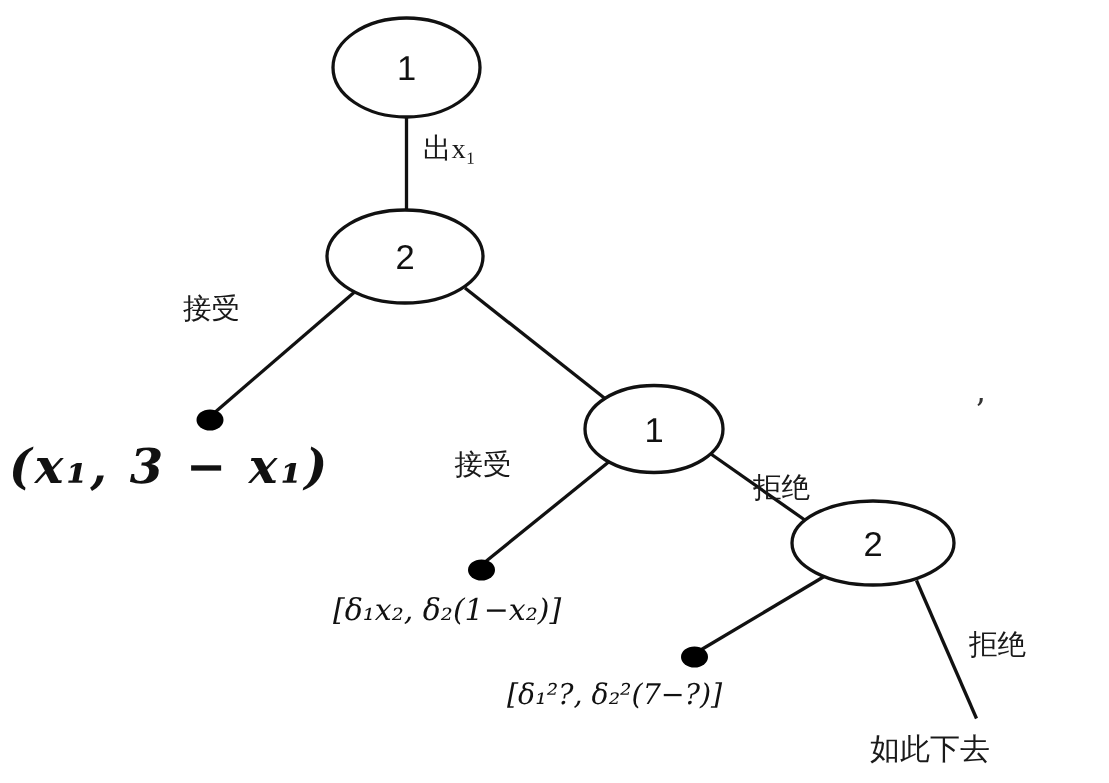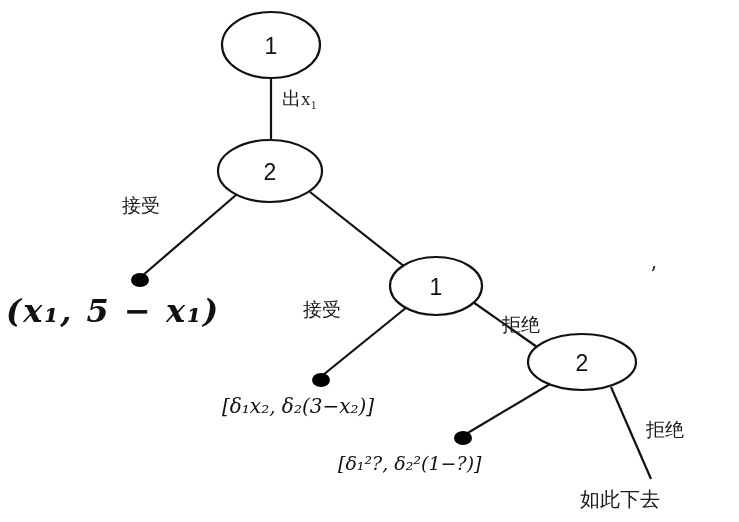--- a/index.html
+++ b/index.html
@@ -97,21 +97,21 @@
   <div class="node-label" style="left:270px; top:172px;">2</div>
   <div class="node-label" style="left:436px; top:287px;">1</div>
   <div class="node-label" style="left:582px; top:363px;">2</div>
 
   <div class="edge-label" style="left:282px; top:86px;">出x₁</div>
   <div class="edge-label" style="left:122px; top:193px;">接受</div>
   <div class="edge-label" style="left:303px; top:297px;">接受</div>
   <div class="edge-label" style="left:502px; top:312px;">拒绝</div>
   <div class="edge-label" style="left:646px; top:417px;">拒绝</div>
 
-  <div class="payoff payoff-large" style="left:6px; top:292px;">(x₁, 5 − x₁)</div>
-  <div class="payoff payoff-mid" style="left:222px; top:394px;">[δ₁x₂, δ₂(3−x₂)]</div>
-  <div class="payoff payoff-small" style="left:338px; top:452px;">[δ₁²?, δ₂²(1−?)]</div>
+  <div class="payoff payoff-large" style="left:6px; top:292px;">(x₁, 3 − x₁)</div>
+  <div class="payoff payoff-mid" style="left:222px; top:394px;">[δ₁x₂, δ₂(1−x₂)]</div>
+  <div class="payoff payoff-small" style="left:338px; top:452px;">[δ₁²?, δ₂²(7−?)]</div>
 
   <div class="continuation" style="left:580px; top:486px;">如此下去</div>
 
   <div class="stray" style="left:650px; top:262px;">’</div>
 
 </div>
 
 </body></html>

